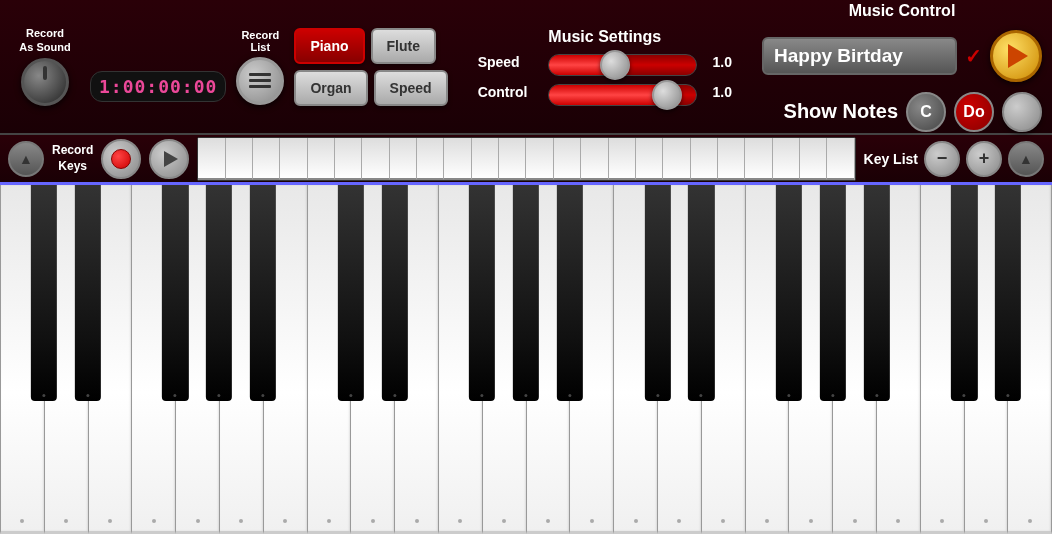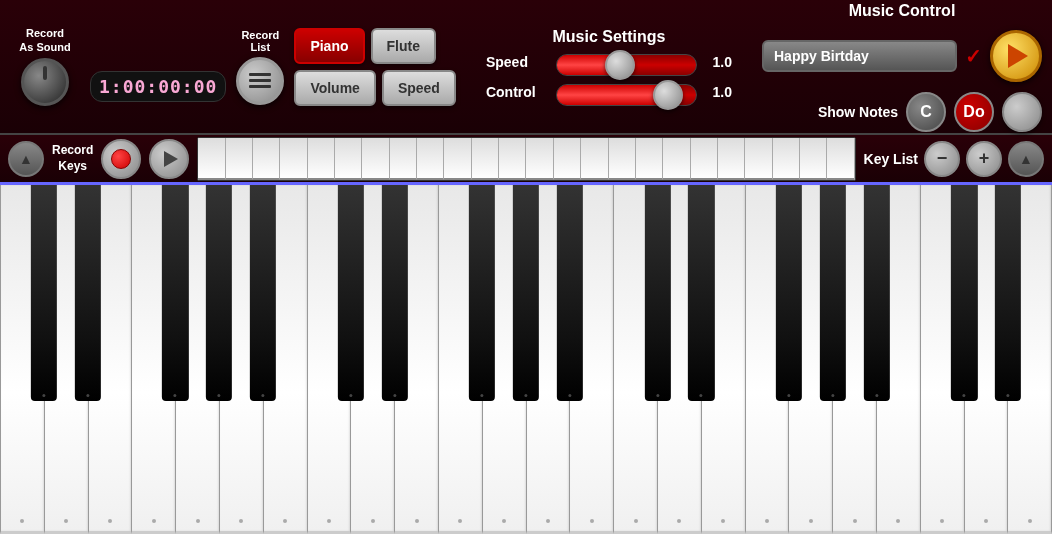--- a/index.html
+++ b/index.html
@@ -58,21 +58,21 @@
       border-radius: 2px;
       position: absolute;
       top: 5px;
       left: 50%;
       transform: translateX(-50%);
     }
 
     
     .timer-display {
       background: #111;
-      color: #f9a8d4;
+      color: #ec4899;
       font-size: 18px;
       font-weight: bold;
       font-family: monospace;
       padding: 4px 8px;
       border-radius: 12px;
       border: 1px solid #333;
       letter-spacing: 1px;
       margin-top: 39px;
     }
 
@@ -220,21 +220,21 @@
       align-items: center;
       gap: 8px;
       width: 100%;
     }
     .song-select {
       flex: 1;
       background: linear-gradient(180deg, #888 0%, #555 100%);
       border: 2px solid #666;
       border-radius: 6px;
       color: white;
-      font-size: 14px;
+      font-size: 19px;
       padding: 6px 10px;
       font-weight: bold;
     }
     .check-icon {
       color: #cc0000;
       font-size: 20px;
       font-weight: bold;
     }
     .play-button-large {
       width: 52px;
@@ -257,21 +257,21 @@
       margin-left: 4px;
     }
 
     
     .show-notes-row {
       display: flex;
       align-items: center;
       gap: 8px;
     }
     .show-notes-label {
-      font-size: 14px;
+      font-size: 20px;
       font-weight: bold;
       color: white;
     }
     .note-badge {
       width: 40px;
       height: 40px;
       border-radius: 50%;
       display: flex;
       align-items: center;
       justify-content: center;
@@ -527,21 +527,21 @@
       </div>
     </div>
   </div>
 
   <div class="instrument-buttons">
     <div class="inst-row">
       <button class="inst-btn active">Piano</button>
       <button class="inst-btn">Flute</button>
     </div>
     <div class="inst-row">
-      <button class="inst-btn">Volume</button>
+      <button class="inst-btn">Organ</button>
       <button class="inst-btn">Speed</button>
     </div>
   </div>
 
   <div class="music-settings">
     <div class="music-settings-title">Music Settings</div>
 
     <div class="slider-row">
       <div class="slider-label">Speed</div>
       <div class="slider-track">

